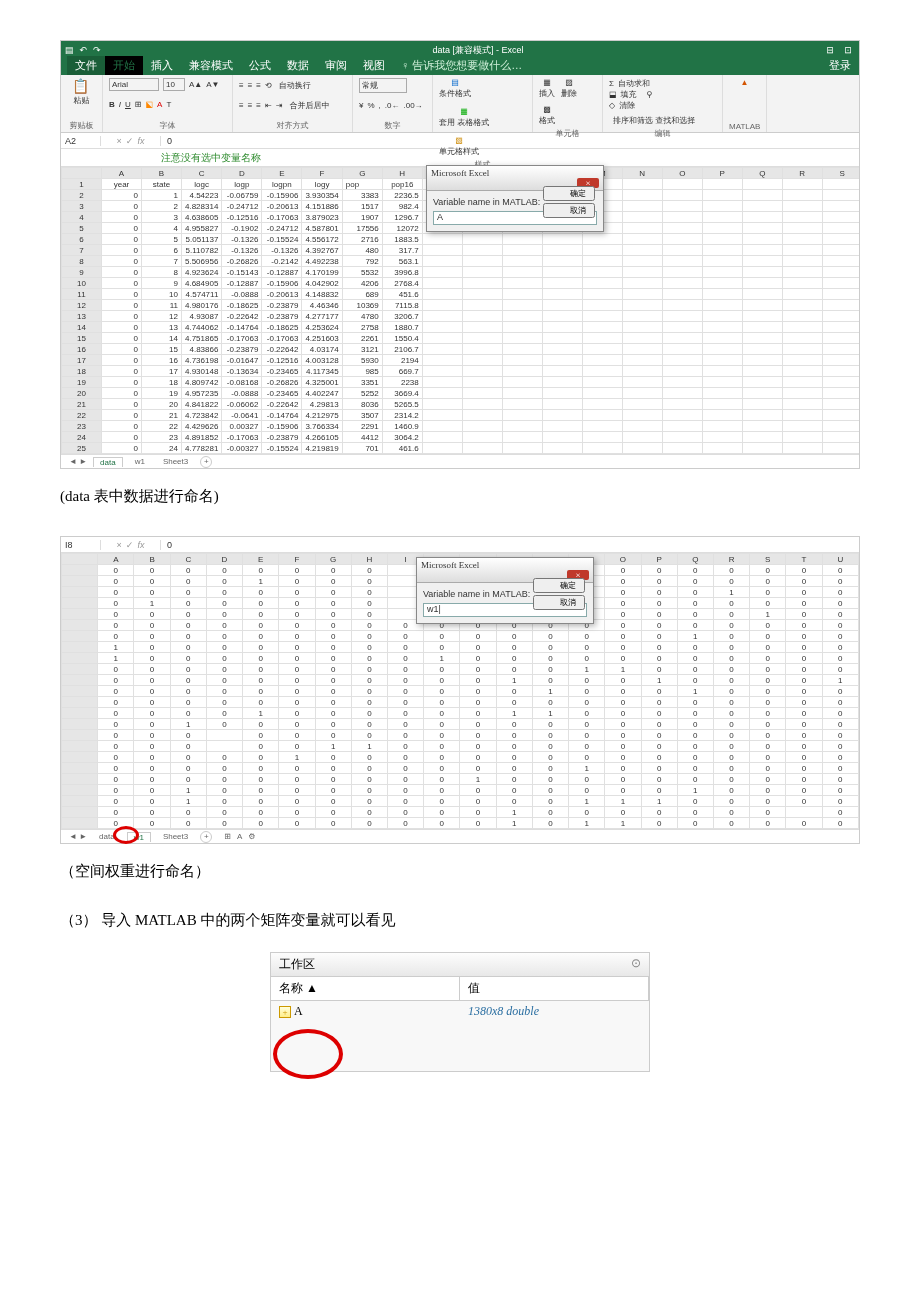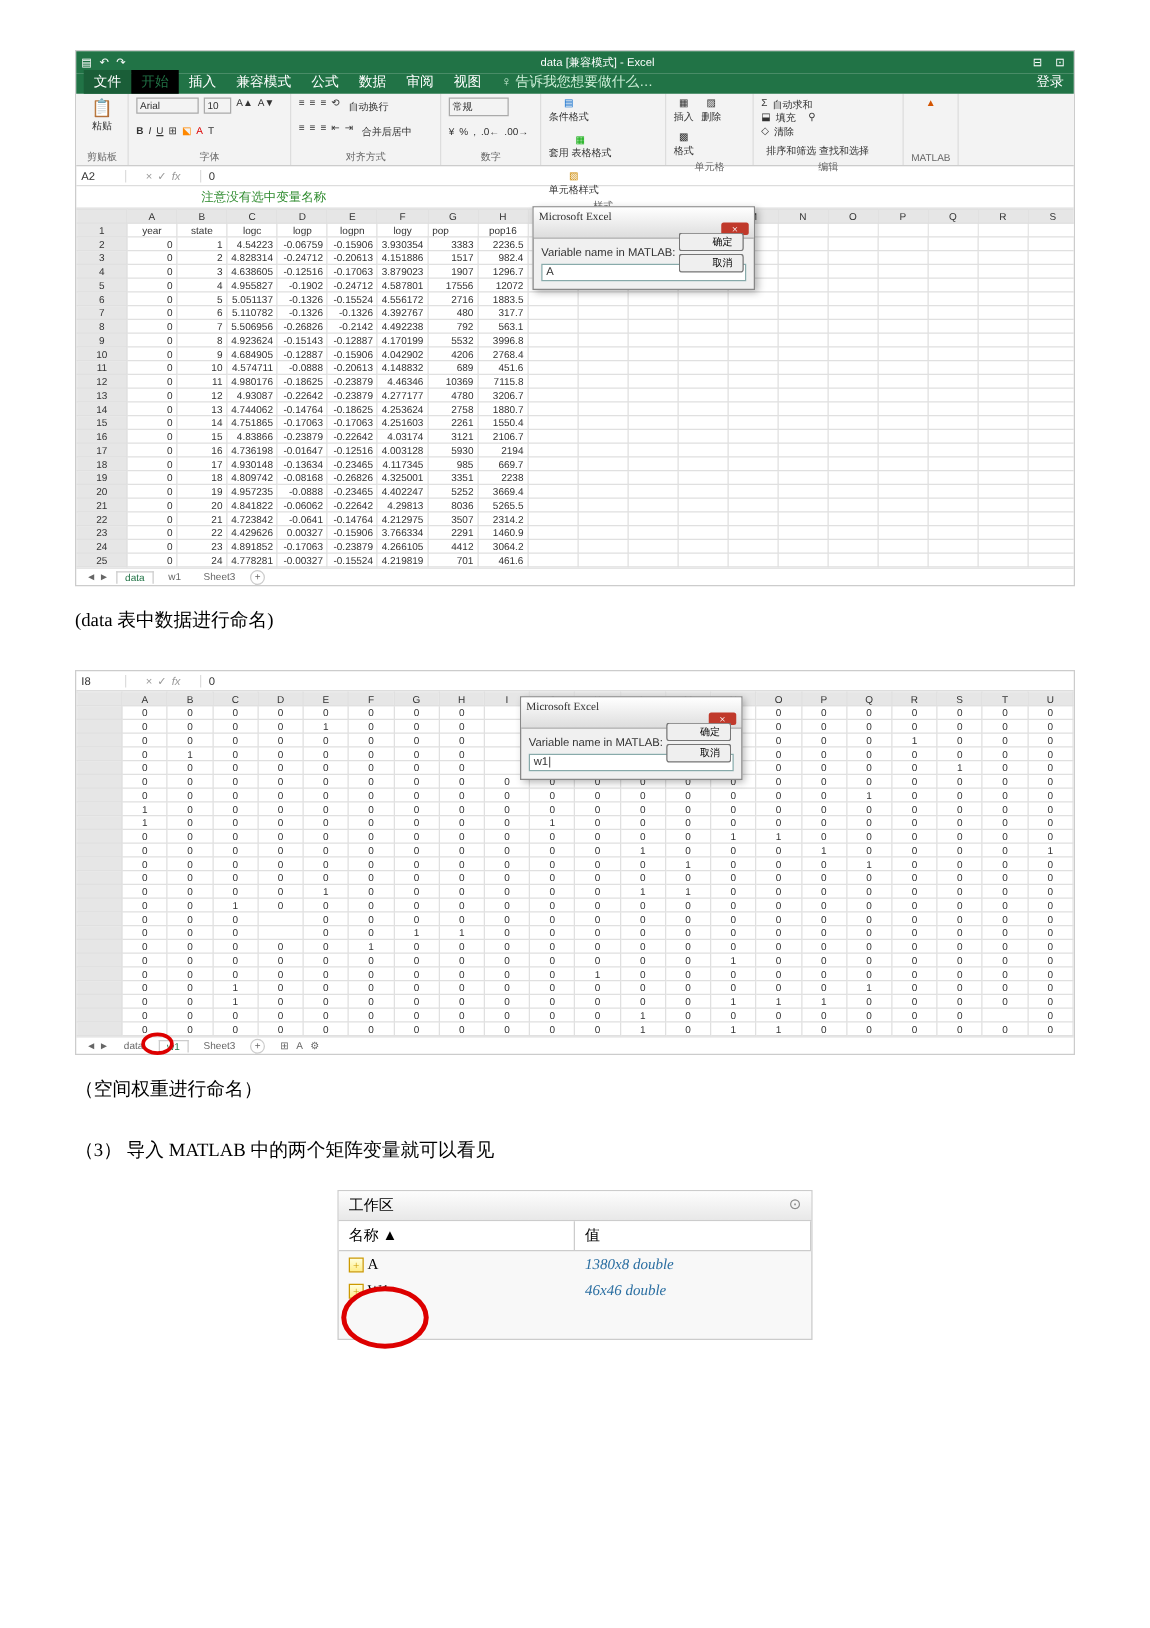--- a/index.html
+++ b/index.html
@@ -59,21 +59,21 @@
     height: 58px;
   }
   .rgroup {
     border-right: 1px solid #ddd;
     padding: 3px 6px 1px;
     display: flex;
     flex-direction: column;
     justify-content: space-between;
   }
   .rgroup .label { text-align: center; color: #666; font-size: 8px; margin-top: 2px; }
-  .rgroup .row { display: flex; gap: 4px; flex-wrap: wrap; }
+  .rgroup .row { display: flex; gap: 4px; align-items: center; flex-wrap: wrap; }
   .rgroup .stack { display: flex; flex-direction: column; gap: 1px; }
   .icbtn { border: 1px solid transparent; padding: 1px 2px; }
   .namebox-row {
     display: flex; align-items: center; border-bottom: 1px solid #ddd;
     font-size: 9px; height: 16px;
   }
   .namebox { width: 40px; border-right: 1px solid #ddd; padding: 0 4px; }
   .fxcell { width: 60px; border-right: 1px solid #ddd; display:flex; gap:4px; justify-content:center; align-items:center; color:#999; }
   .fxval { padding: 0 6px; flex: 1; }
   .annot-row {
@@ -1608,20 +1608,16 @@
     </div>
     <div class="hdr">
       <div>名称 ▲</div>
       <div>值</div>
     </div>
     <div class="rows">
       <div class="row">
         <div><span class="cellicon"></span><span>A</span></div>
         <div class="val">1380x8 double</div>
       </div>
-      <div class="row">
-        <div><span class="cellicon"></span><span>W1</span></div>
-        <div class="val">46x46 double</div>
-      </div>
     </div>
     <span class="ss3 red-circle3" style="left:2px; top:76px;"></span>
   </div>
 </div>
 
 </body></html>

